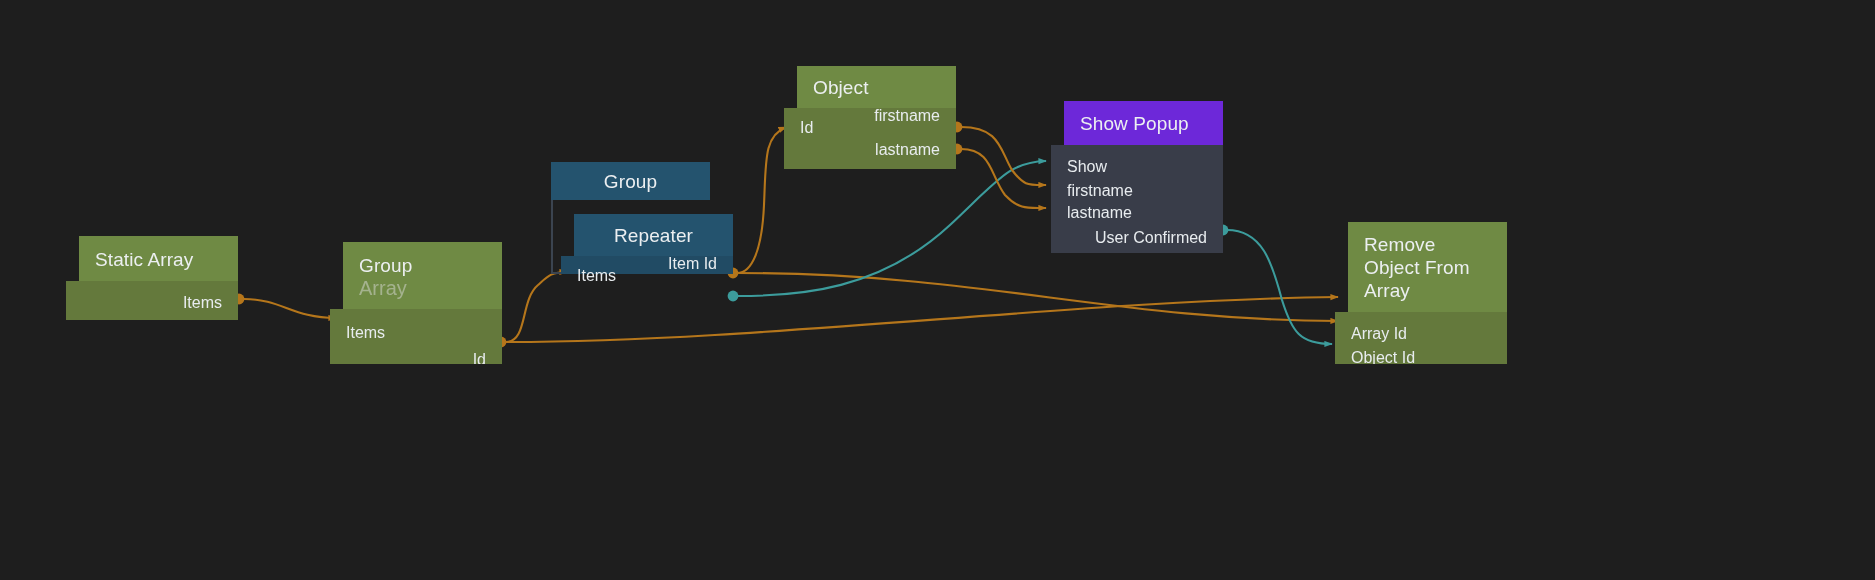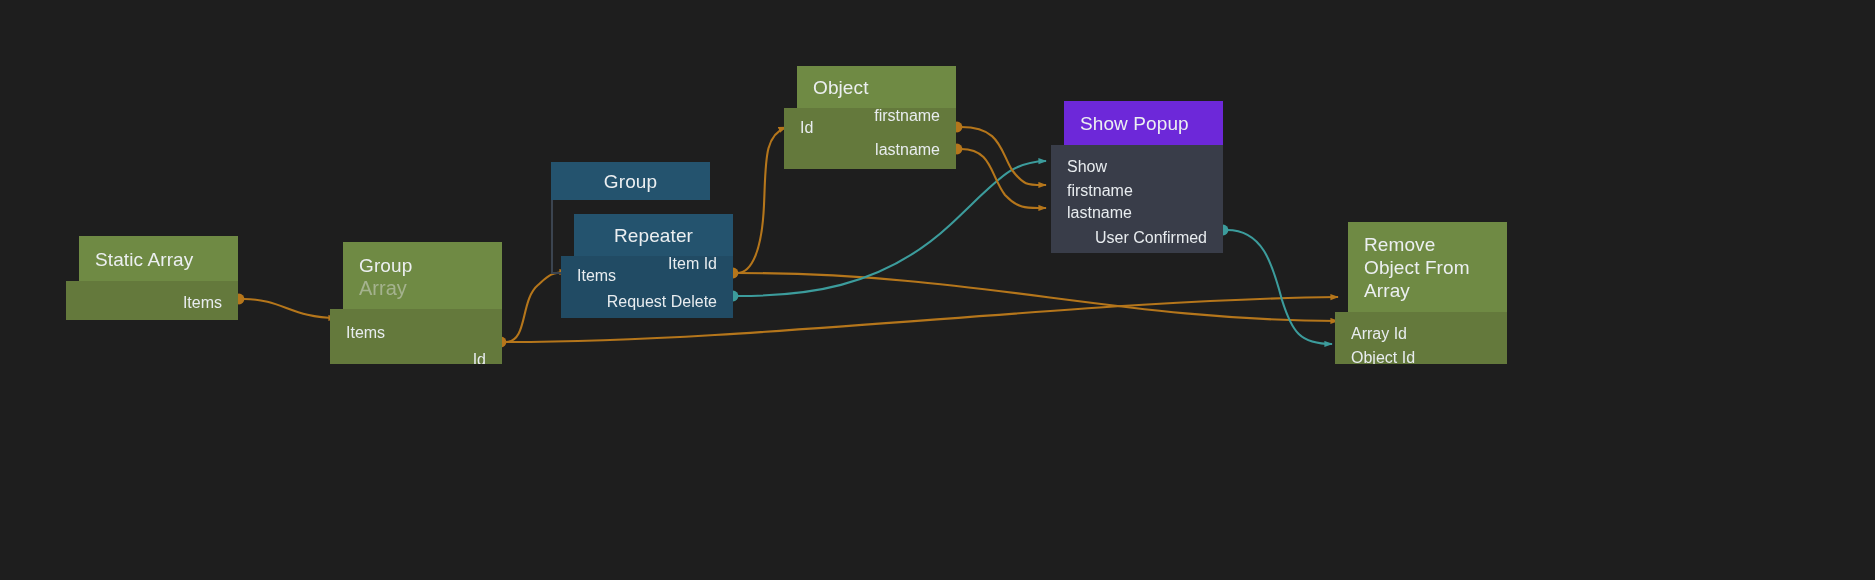--- a/index.html
+++ b/index.html
@@ -164,23 +164,20 @@
     <div class="node-header" style="padding:10px 16px 9px 16px;">
       <div class="node-title">Repeater</div>
     </div>
     <div class="node-body" style="padding-top:8px;">
       <div class="port-row in" style="height:24px;">
         <span class="port-label">Items</span>
       </div>
       <div class="port-row out" style="height:0px; margin-top:-24px;">
         <span class="port-label">Item Id</span>
       </div>
-      <div class="port-row out" style="margin-top:24px;">
-        <span class="port-label">Request Delete</span>
-      </div>
     </div>
   </div>
 
   <div class="node green" style="left:784px; top:66px; width:172px; height:103px;">
     <div class="node-header" style="padding:10px 16px 9px 16px;">
       <div class="node-title">Object</div>
     </div>
     <div class="node-body" style="padding-top:8px;">
       <div class="port-row in" style="height:23px;">
         <span class="port-label">Id</span>

